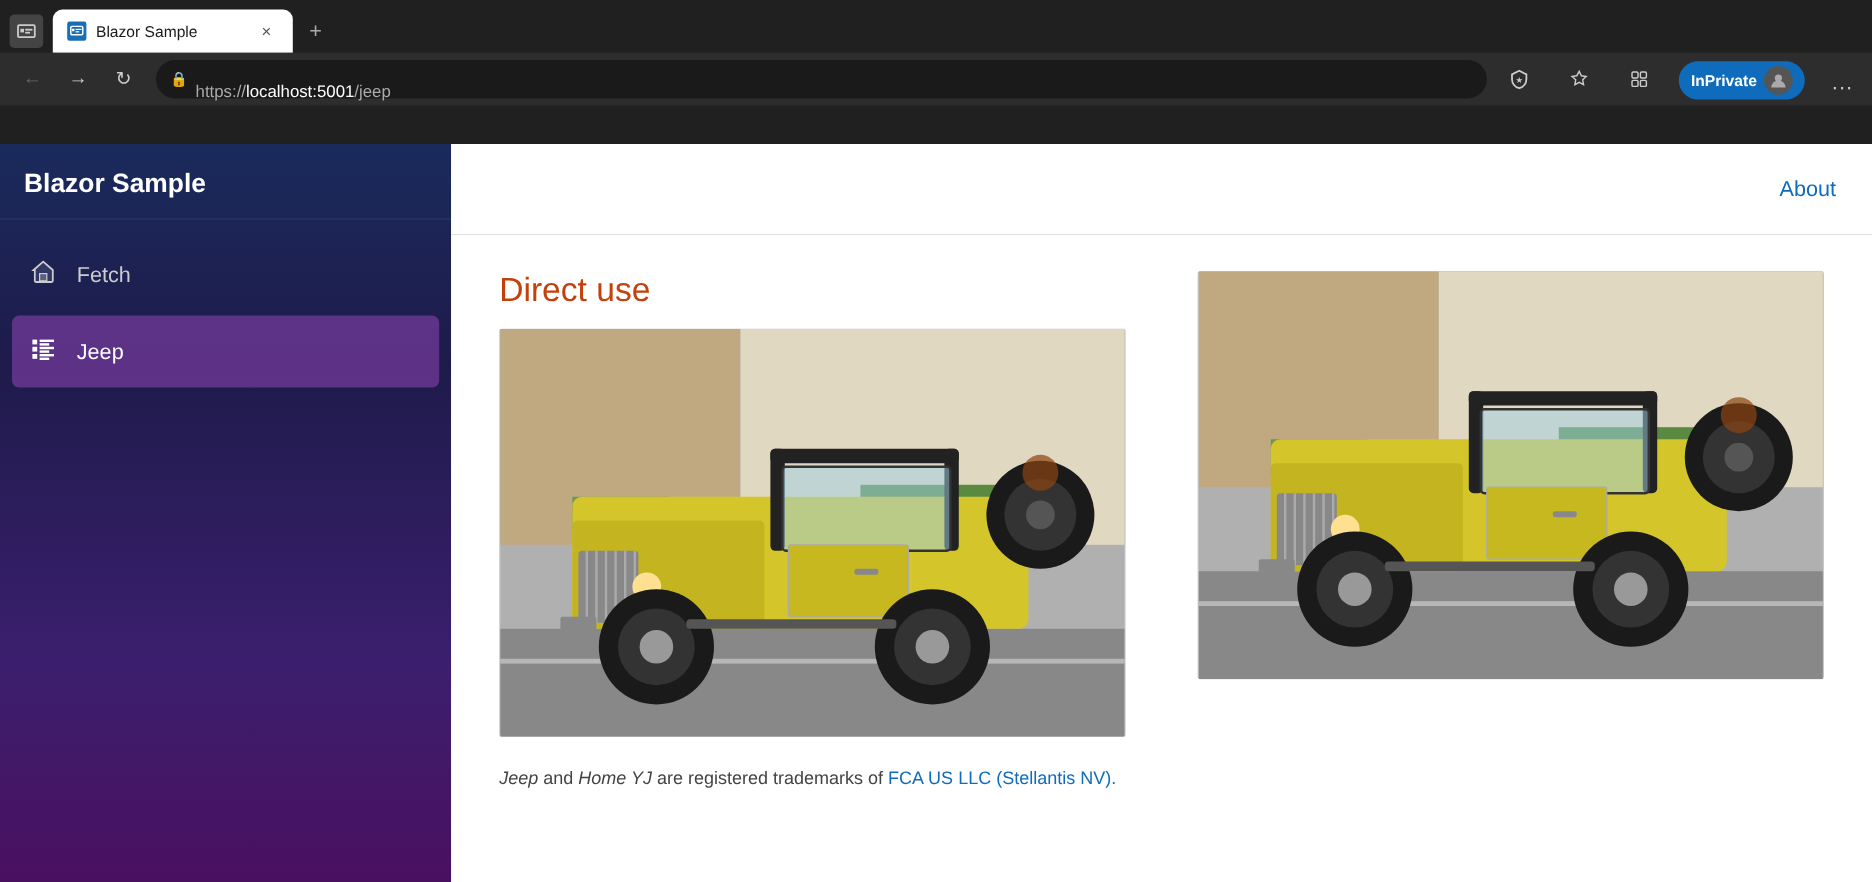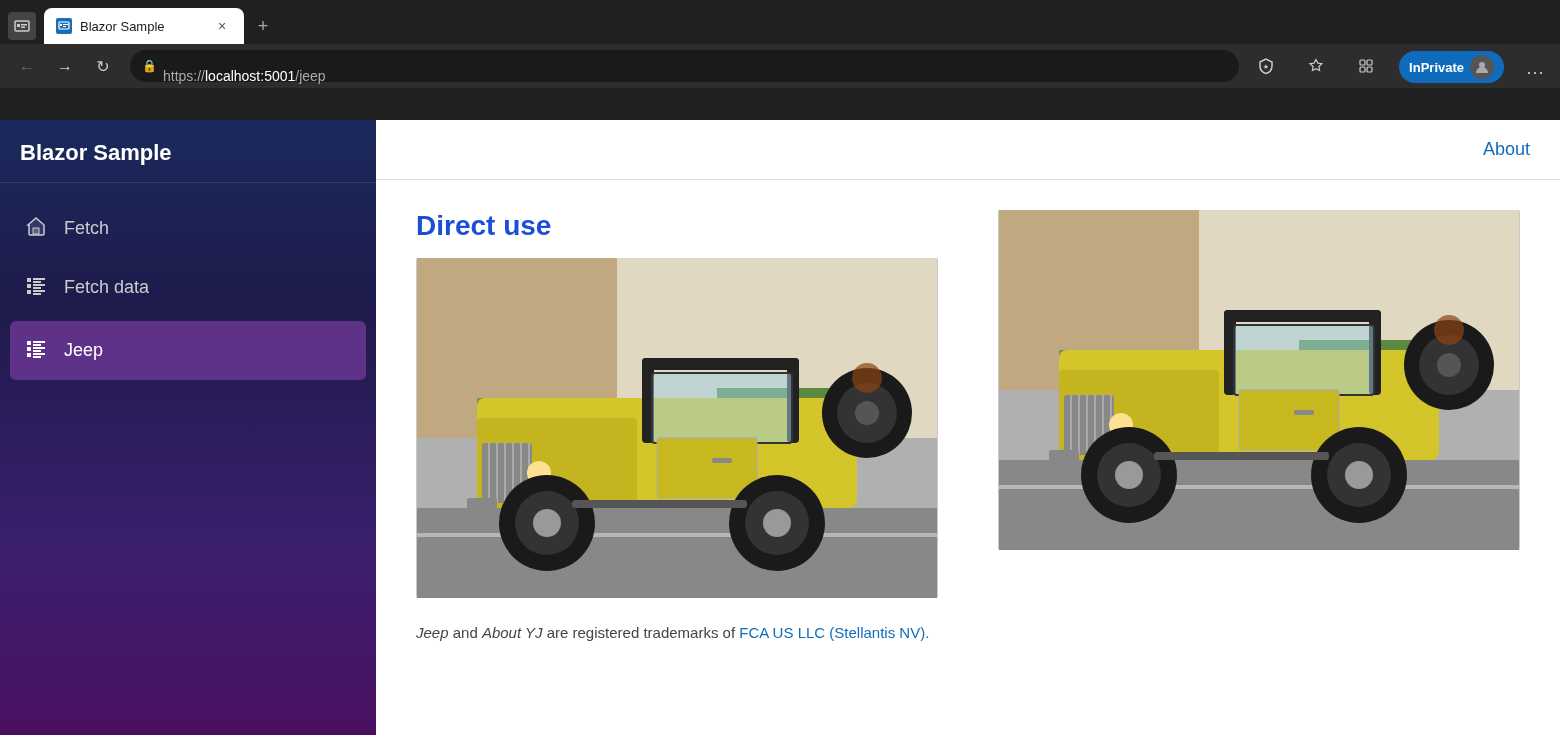--- a/index.html
+++ b/index.html
@@ -226,21 +226,21 @@
     
     .main-content {
       flex: 1;
       background: #f5f5f5;
       display: flex;
       flex-direction: column;
       overflow: hidden;
     }
     .top-bar {
       background: #fff;
-      height: 60px;
+      height: 76px;
       display: flex;
       align-items: center;
       justify-content: flex-end;
       padding: 0 30px;
       border-bottom: 1px solid #e0e0e0;
     }
     .about-link {
       color: #0f6cbd;
       font-size: 18px;
       text-decoration: none;
@@ -253,22 +253,22 @@
       background: #fff;
     }
     .content-columns {
       display: grid;
       grid-template-columns: 1fr 1fr;
       gap: 60px;
       margin-bottom: 24px;
     }
     .content-section h2 {
       font-size: 28px;
-      font-weight: 700;
-      color: #1d4ed8;
+      font-weight: 400;
+      color: #c2410c;
       margin-bottom: 16px;
     }
 
     
     .jeep-visual {
       width: 100%;
       height: 340px;
       background: #c8c8c8;
       border-radius: 2px;
       display: flex;
@@ -374,36 +374,20 @@
         <span class="nav-item-icon">
           <svg width="22" height="22" viewBox="0 0 22 22" fill="none">
             <path d="M3 10L11 3l8 7v9a1 1 0 01-1 1H5a1 1 0 01-1-1V10z" stroke="#ccc" stroke-width="1.5" fill="rgba(255,255,255,0.1)"></path>
             <rect x="8" y="13" width="6" height="6" fill="rgba(255,255,255,0.2)" stroke="#ccc" stroke-width="1"></rect>
           </svg>
         </span>
         <span class="nav-item-label" style="color:#ccc;">Fetch</span>
       </div>
 
 
-      <div class="nav-item">
-        <span class="nav-item-icon">
-          <svg width="22" height="22" viewBox="0 0 22 22" fill="none">
-            <rect x="2" y="4" width="4" height="4" fill="#ccc"></rect>
-            <rect x="8" y="4" width="12" height="2" fill="#ccc"></rect>
-            <rect x="8" y="7" width="8" height="2" fill="#ccc"></rect>
-            <rect x="2" y="10" width="4" height="4" fill="#ccc"></rect>
-            <rect x="8" y="10" width="12" height="2" fill="#ccc"></rect>
-            <rect x="8" y="13" width="8" height="2" fill="#ccc"></rect>
-            <rect x="2" y="16" width="4" height="4" fill="#ccc"></rect>
-            <rect x="8" y="16" width="12" height="2" fill="#ccc"></rect>
-            <rect x="8" y="19" width="8" height="2" fill="#ccc"></rect>
-          </svg>
-        </span>
-        <span class="nav-item-label" style="color:#ccc;">Fetch data</span>
-      </div>
 
       <div class="nav-item active">
         <span class="nav-item-icon">
           <svg width="22" height="22" viewBox="0 0 22 22" fill="none">
             <rect x="2" y="4" width="4" height="4" fill="#fff"></rect>
             <rect x="8" y="4" width="12" height="2" fill="#fff"></rect>
             <rect x="8" y="7" width="8" height="2" fill="#fff"></rect>
             <rect x="2" y="10" width="4" height="4" fill="#fff"></rect>
             <rect x="8" y="10" width="12" height="2" fill="#fff"></rect>
             <rect x="8" y="13" width="8" height="2" fill="#fff"></rect>
@@ -550,20 +534,20 @@
               <rect x="50" y="240" width="30" height="12" rx="2" fill="#888"></rect>
             </svg>
           </div>
         </div>
 
       </div>
 
       <p class="footer-text">
         <em>Jeep</em>
         <span> and </span>
-        <em>About YJ</em>
+        <em>Home YJ</em>
         <span> are registered trademarks of </span>
         <a href="#" style="color:#0f6cbd;">FCA US LLC (Stellantis NV).</a>
       </p>
     </div>
   </div>
 
 </div>
 
 </body></html>

